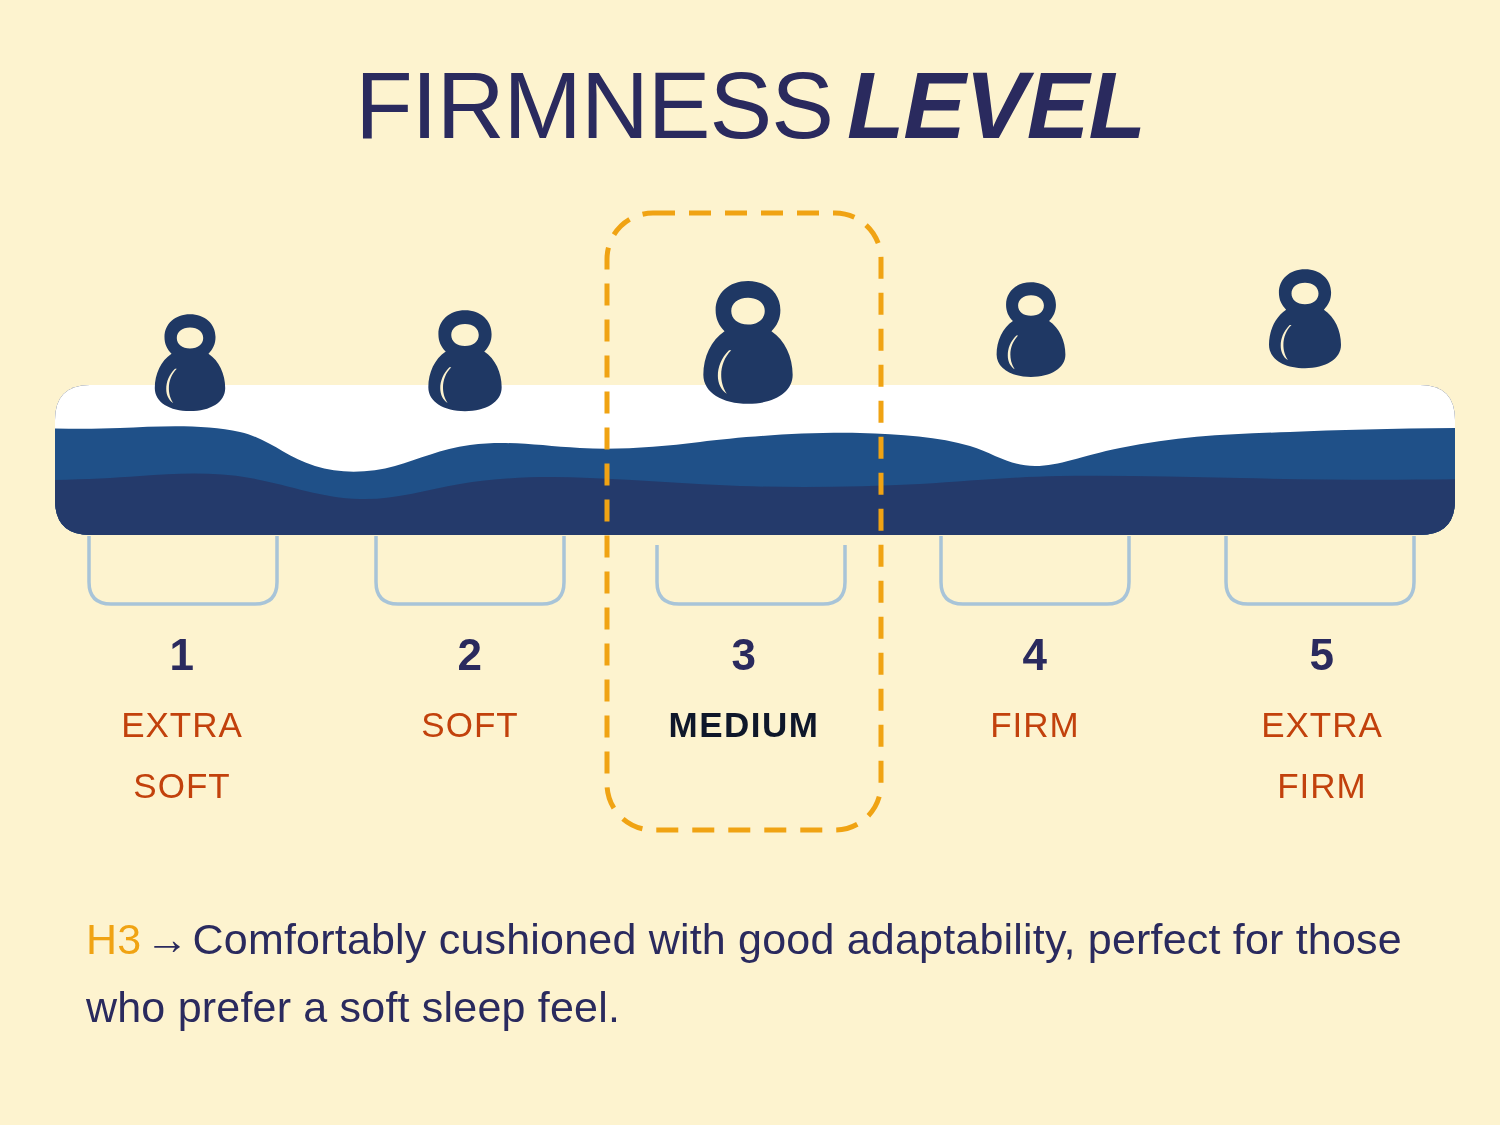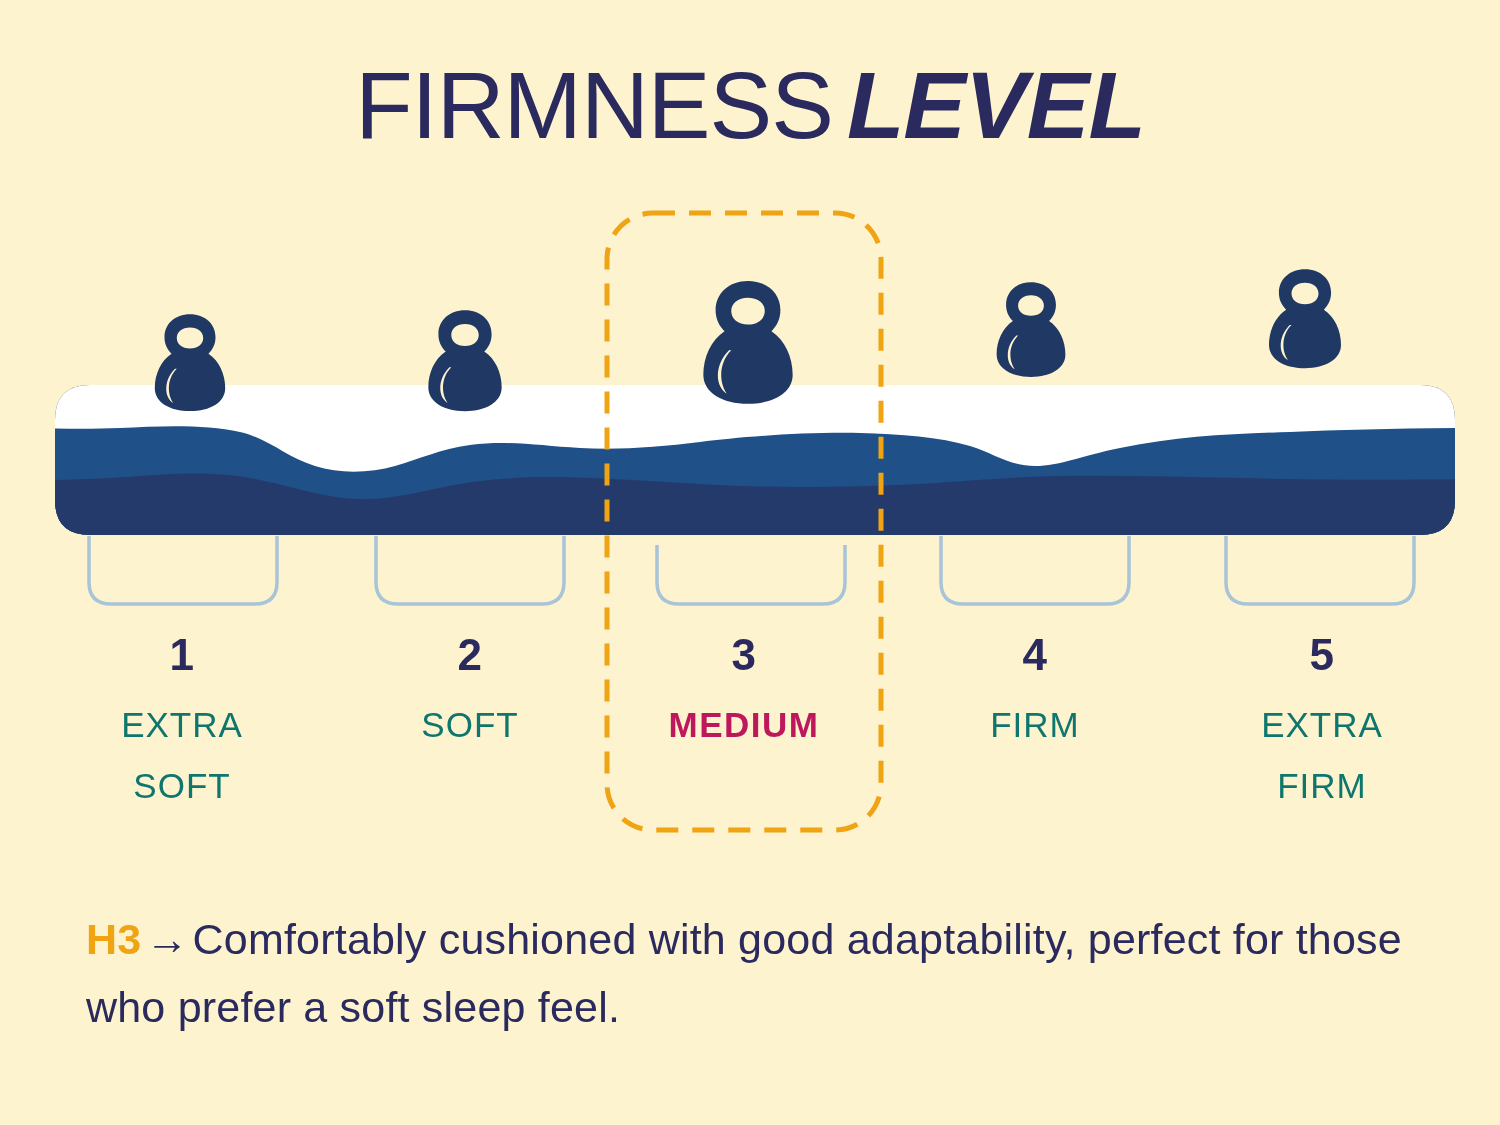--- a/index.html
+++ b/index.html
@@ -75,46 +75,46 @@
   .scale-num {
     font-size: 44px;
     font-weight: 700;
     color: #2a2a5e;
     line-height: 54px;
     letter-spacing: 0.5px;
   }
   .scale-label {
     font-size: 35px;
     font-weight: 400;
-    color: #0f766e;
+    color: #c2410c;
     line-height: 61px;
     letter-spacing: 1px;
     margin-top: 12px;
   }
   .scale-col.selected .scale-label {
-    color: #be185d;
+    color: #0f172a;
     font-weight: 700;
     letter-spacing: 1.5px;
   }
 
   
   .footnote {
     position: absolute;
     left: 86px;
     top: 905px;
     width: 1340px;
     font-size: 43px;
     line-height: 68px;
     color: #2a2a5e;
     font-weight: 400;
     letter-spacing: 0.2px;
   }
   .footnote .fn-tag {
     color: #f0a313;
-    font-weight: 700;
+    font-weight: 400;
     margin-top: 33px;
   }
   .footnote .fn-arrow {
     color: #2a2a5e;
     font-weight: 400;
     padding: 0 4px;
   }
 </style>
 </head>
 <body>

